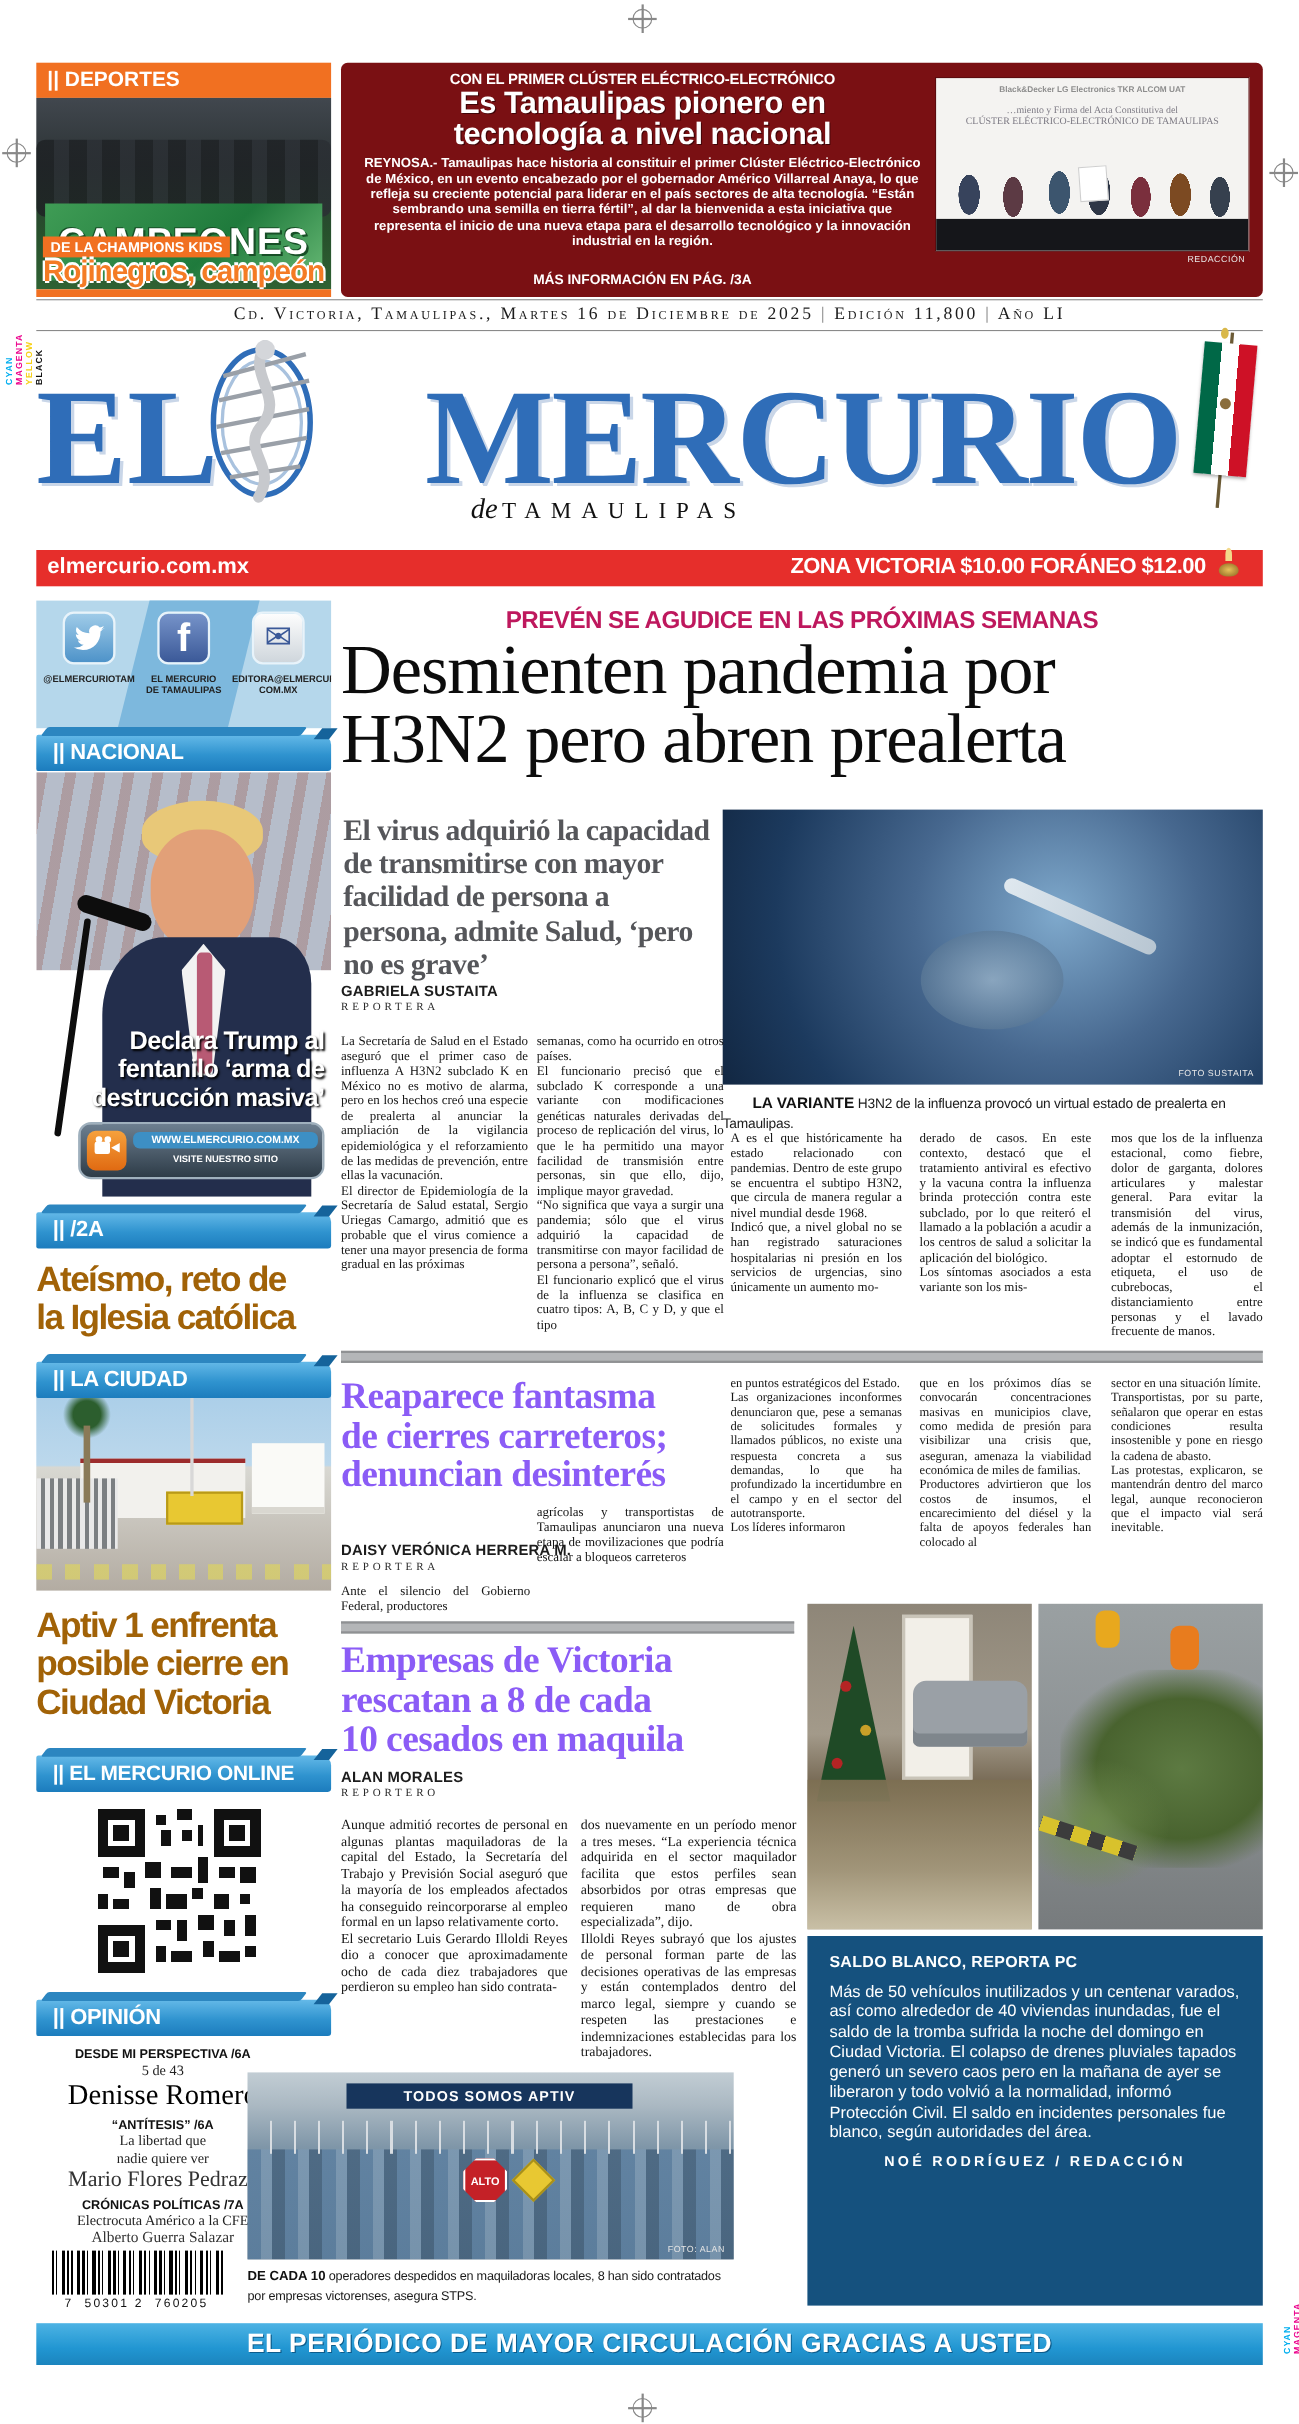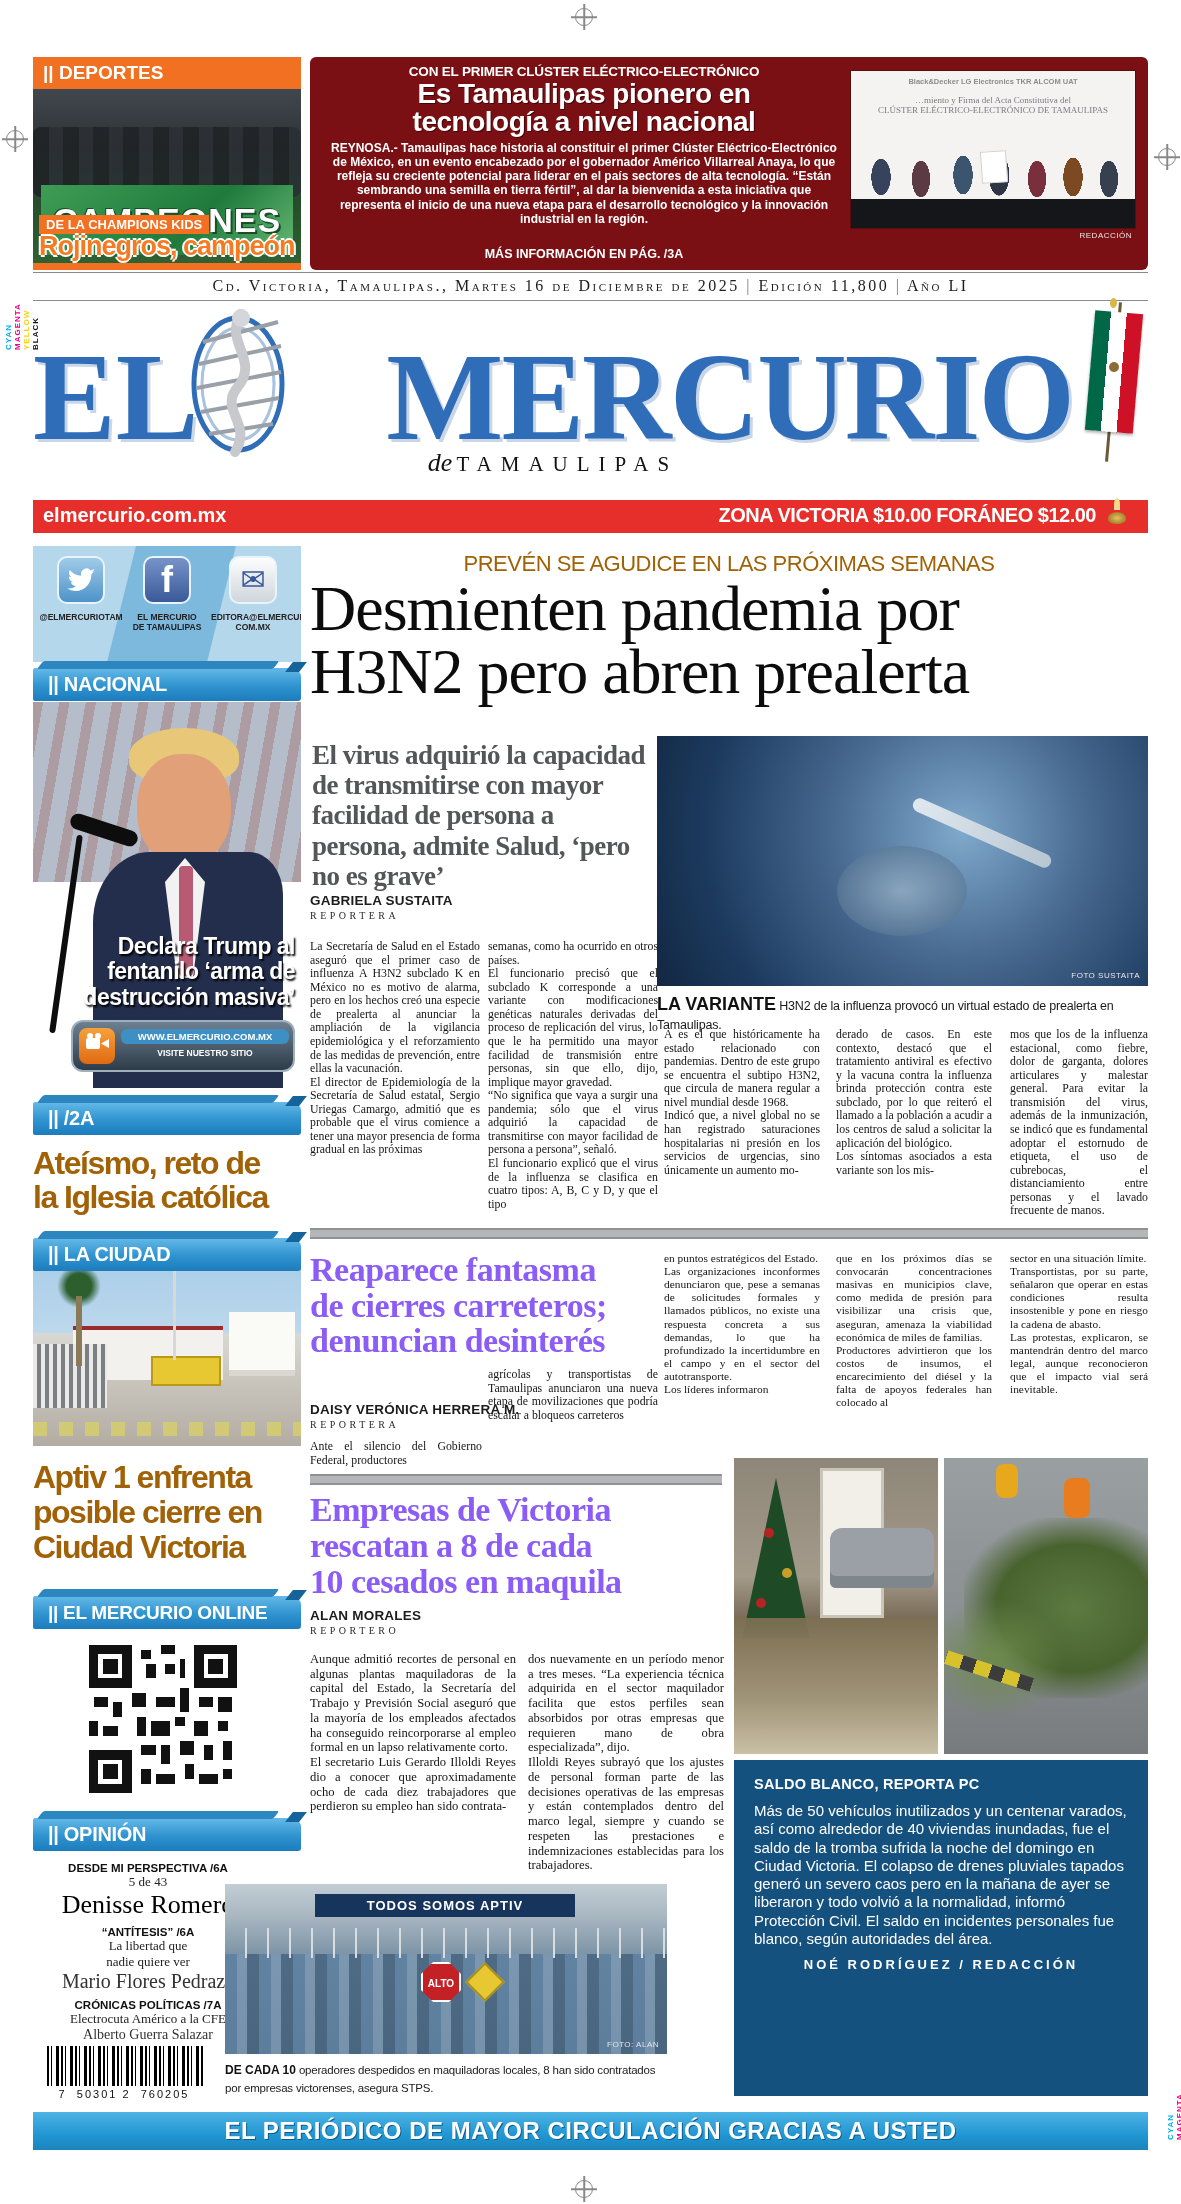--- a/index.html
+++ b/index.html
@@ -152,32 +152,32 @@
       <div class="sans pre" style="margin-top:56px;font-weight:bold;font-size:8.5px;color:#222;">EL MERCURIO
 DE TAMAULIPAS</div>
     </div>
     <div class="abs" style="left:178px;top:10px;width:84px;text-align:center;">
       <span class="abs" style="left:18px;top:0;width:48px;height:48px;background:linear-gradient(180deg,#fdfdfd,#cfd6dc);border-radius:10px;border:2px solid #e8f3fa;box-sizing:border-box;color:#3b5998;font-size:30px;line-height:44px;">✉</span>
       <div class="sans pre" style="margin-top:56px;font-weight:bold;font-size:8.5px;color:#222;">EDITORA@ELMERCURIO.
 COM.MX</div>
     </div>
   </div>
 
-  <div class="abs sans center" style="left:310px;top:551px;width:838px;font-weight:normal;font-size:22px;color:#a16207;letter-spacing:-0.5px;">PREVÉN SE AGUDICE EN LAS PRÓXIMAS SEMANAS</div>
+  <div class="abs sans center" style="left:310px;top:551px;width:838px;font-weight:bold;font-size:22px;color:#be185d;letter-spacing:-0.5px;">PREVÉN SE AGUDICE EN LAS PRÓXIMAS SEMANAS</div>
   <div class="abs pre" style="left:310px;top:577px;width:840px;font-size:64px;line-height:0.99;color:#0c0c0c;letter-spacing:-1px;">Desmienten pandemia por
 H3N2 pero abren prealerta</div>
   <div class="abs ghead" style="left:312px;top:740px;width:342px;font-size:27px;line-height:1.12;color:#55565a;">El virus adquirió la capacidad de transmitirse con mayor facilidad de persona a persona, admite Salud, ‘pero no es grave’</div>
 
   <div class="abs" style="left:657px;top:736px;width:491px;height:250px;background:radial-gradient(circle at 62% 38%,#7fa9cc 0%,#47688f 38%,#1c3a5e 75%,#122742 100%);overflow:hidden;">
     <div class="abs" style="left:250px;top:90px;width:150px;height:14px;background:linear-gradient(90deg,#dfe8ef,#b8c6d2);border-radius:7px;transform:rotate(24deg);"></div>
     <div class="abs" style="left:180px;top:110px;width:130px;height:90px;background:radial-gradient(#9db5c9,#5d7b98 70%,transparent 72%);border-radius:50%;opacity:.7;"></div>
     <span class="abs credit" style="right:8px;bottom:6px;">FOTO SUSTAITA</span>
   </div>
   <div class="abs" style="left:657px;top:994px;width:491px;">
-    <span class="capstrong" style="font-size:18px;">LA VARIANTE</span><span class="captxt"> H3N2 de la influenza provocó un virtual estado de prealerta en Tamaulipas.</span>
+    <span class="capstrong" style="font-size:14px;margin-left:27px;">LA VARIANTE</span><span class="captxt"> H3N2 de la influenza provocó un virtual estado de prealerta en Tamaulipas.</span>
   </div>
 
   <div class="abs" style="left:310px;top:893px;">
     <div class="bname">GABRIELA SUSTAITA</div>
     <div class="brole">REPORTERA</div>
   </div>
 
   <div class="abs col" style="left:310px;top:940px;width:170px;">La Secretaría de Salud en el Estado aseguró que el primer caso de influenza A H3N2 subclado K en México no es motivo de alarma, pero en los hechos creó una especie de prealerta al anunciar la ampliación de la vigilancia epidemiológica y el reforzamiento de las medidas de prevención, entre ellas la vacunación.
 El director de Epidemiología de la Secretaría de Salud estatal, Sergio Uriegas Camargo, admitió que es probable que el virus comience a tener una mayor presencia de forma gradual en las próximas</div>
   <div class="abs col" style="left:488px;top:940px;width:170px;">semanas, como ha ocurrido en otros países.

